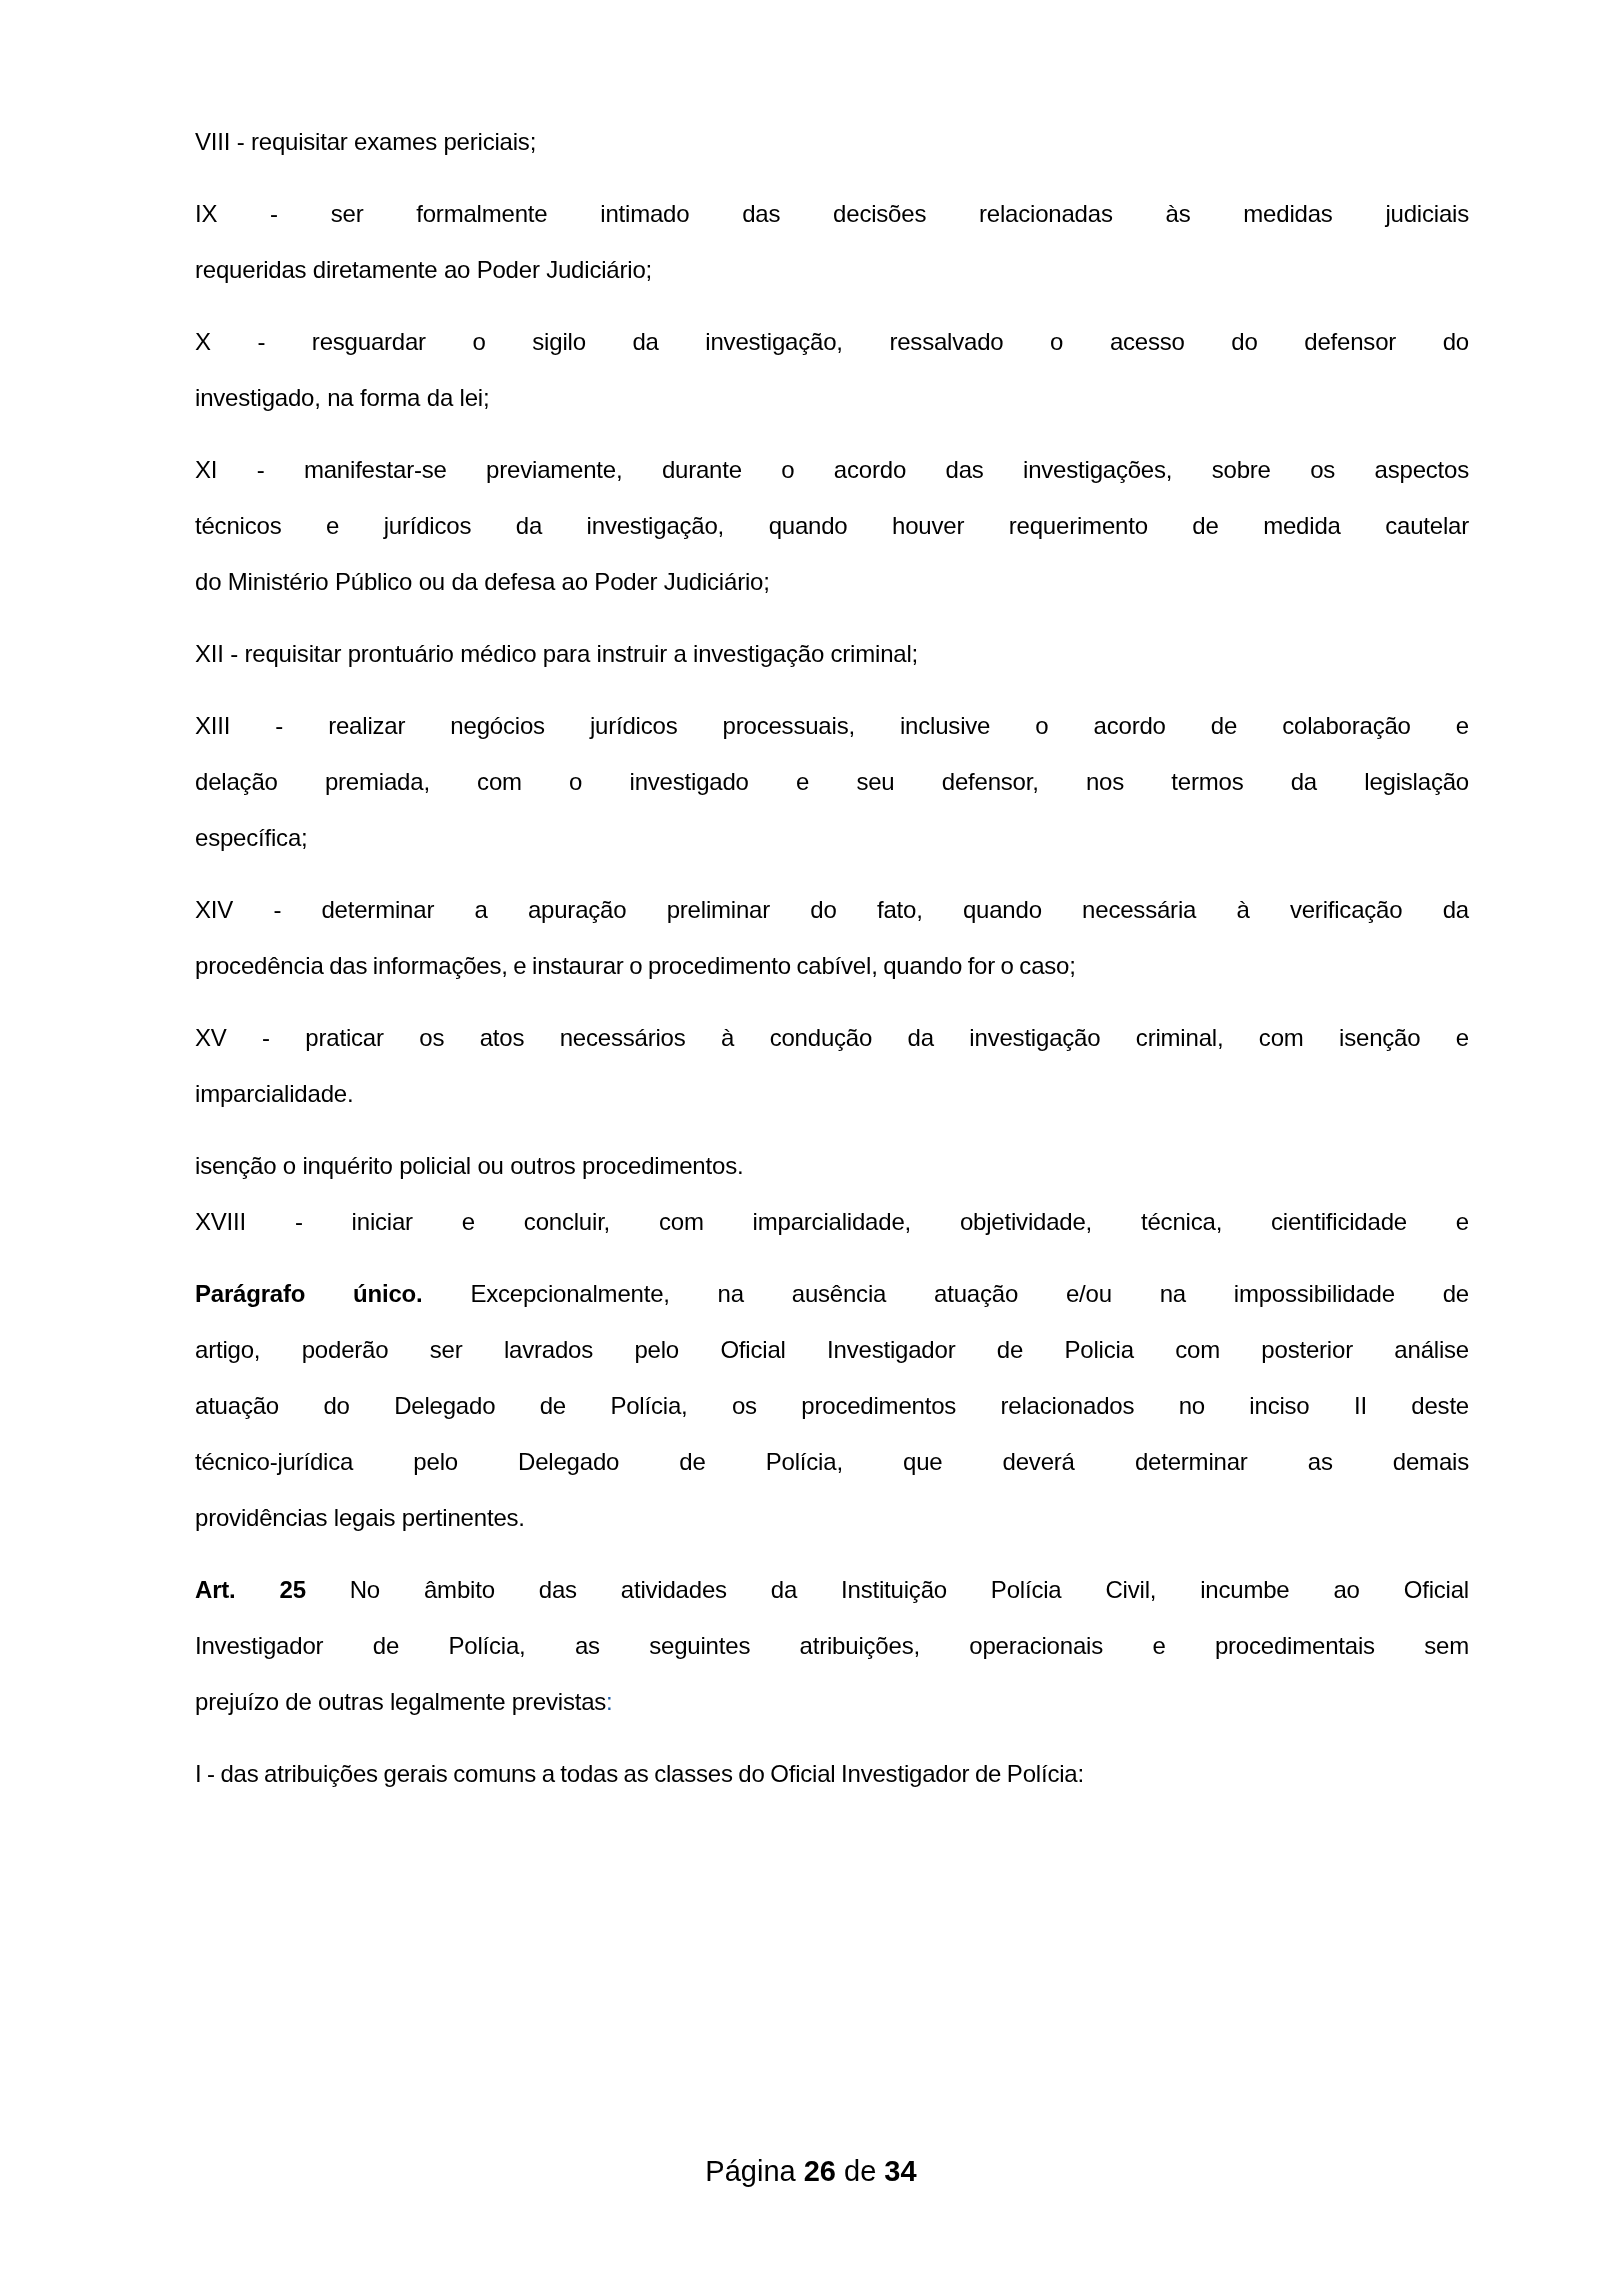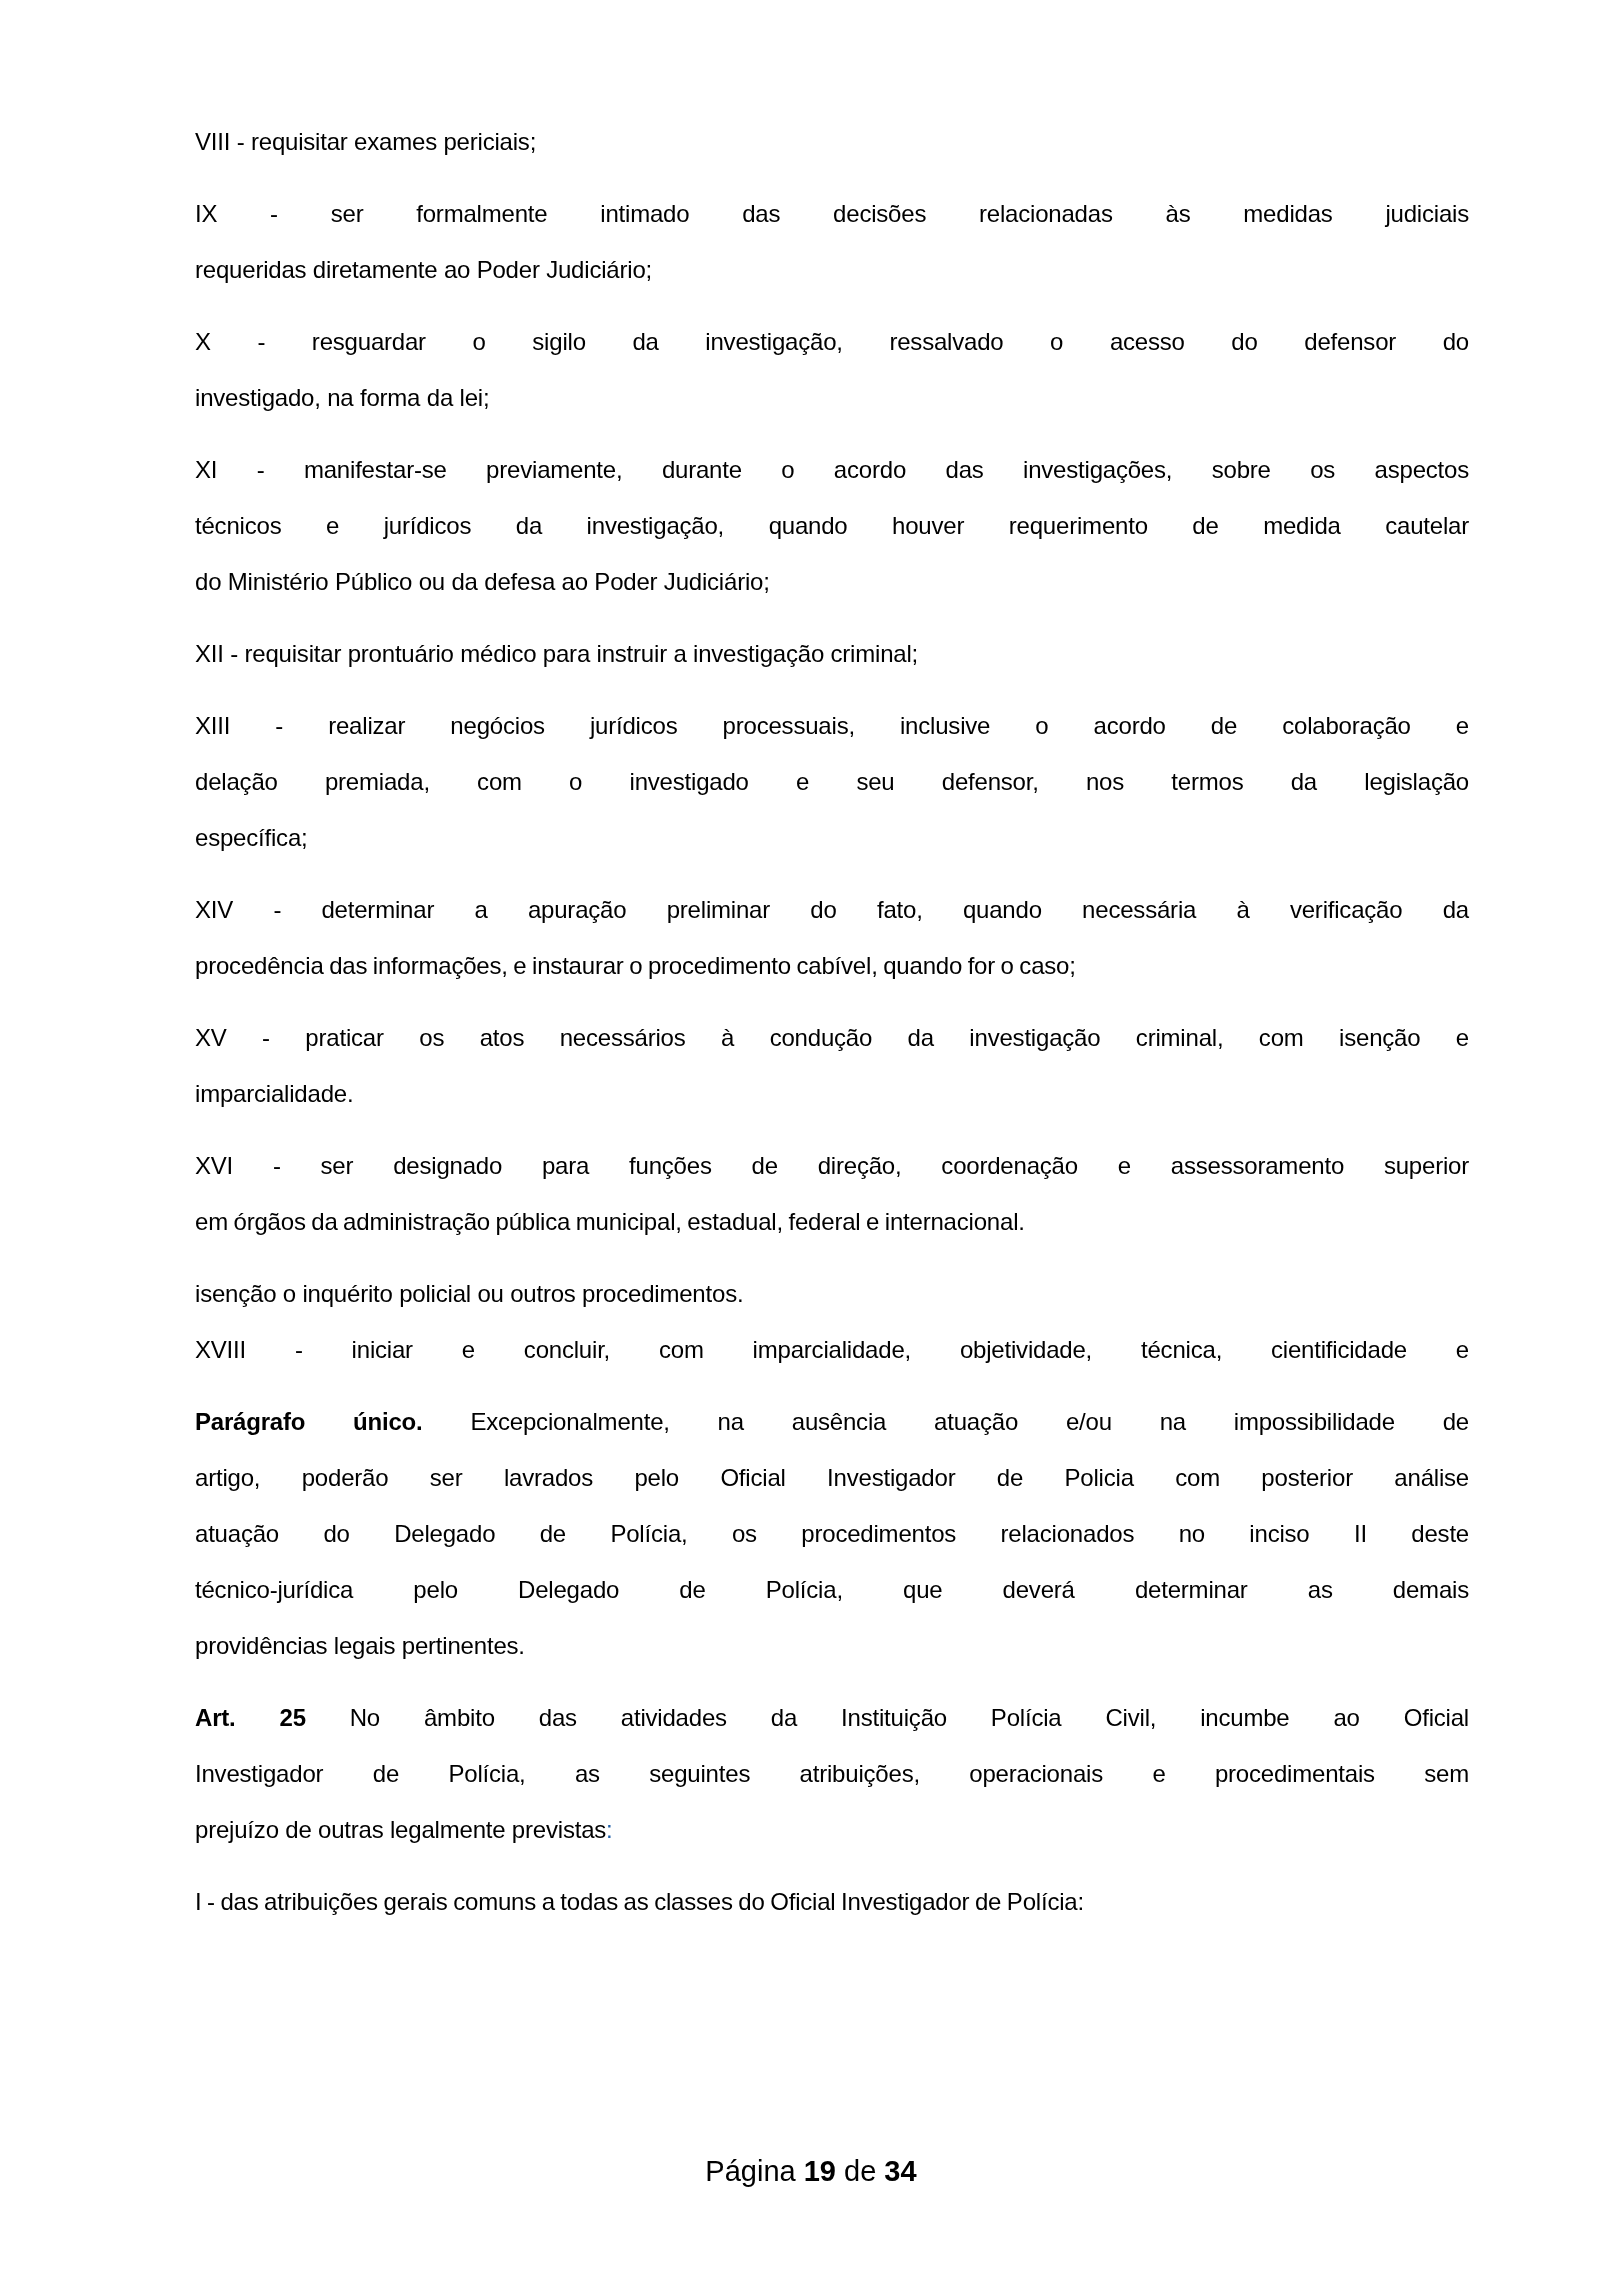--- a/index.html
+++ b/index.html
@@ -95,24 +95,20 @@
   <div class="para">
     <span class="line tight" style="white-space: normal;">XIV - determinar a apuração preliminar do fato, quando necessária à verificação da</span>
     <span class="line last tight">procedência das informações, e instaurar o procedimento cabível, quando for o caso;</span>
   </div>
 
   <div class="para">
     <span class="line tight" style="white-space: normal;">XV - praticar os atos necessários à condução da investigação criminal, com isenção e</span>
     <span class="line last">imparcialidade.</span>
   </div>
 
-  <div class="para">
-    <span class="line tight" style="white-space: normal;">XVI - ser designado para funções de direção, coordenação e assessoramento superior</span>
-    <span class="line last tight">em órgãos da administração pública municipal, estadual, federal e internacional.</span>
-  </div>
 
 
   <div class="para">
     <span class="line last">isenção o inquérito policial ou outros procedimentos.</span>
     <span class="line" style="white-space: normal;">XVIII - iniciar e concluir, com imparcialidade, objetividade, técnica, cientificidade e</span>
   </div>
 
   <div class="para">
     <span class="line" style="white-space: normal;"><b>Parágrafo único.</b><span> Excepcionalmente, na ausência atuação e/ou na impossibilidade de</span></span>
     <span class="line tight" style="white-space: normal;">artigo, poderão ser lavrados pelo Oficial Investigador de Policia com posterior análise</span>
@@ -128,15 +124,15 @@
   </div>
 
   <div class="para">
     <span class="line last tight">I - das atribuições gerais comuns a todas as classes do Oficial Investigador de Polícia:</span>
   </div>
 
 
 </div>
 
 <div class="footer">
-  <span>Página </span><b>19</b><span> de </span><b>34</b>
+  <span>Página </span><b>26</b><span> de </span><b>34</b>
 </div>
 
 
 </body></html>

